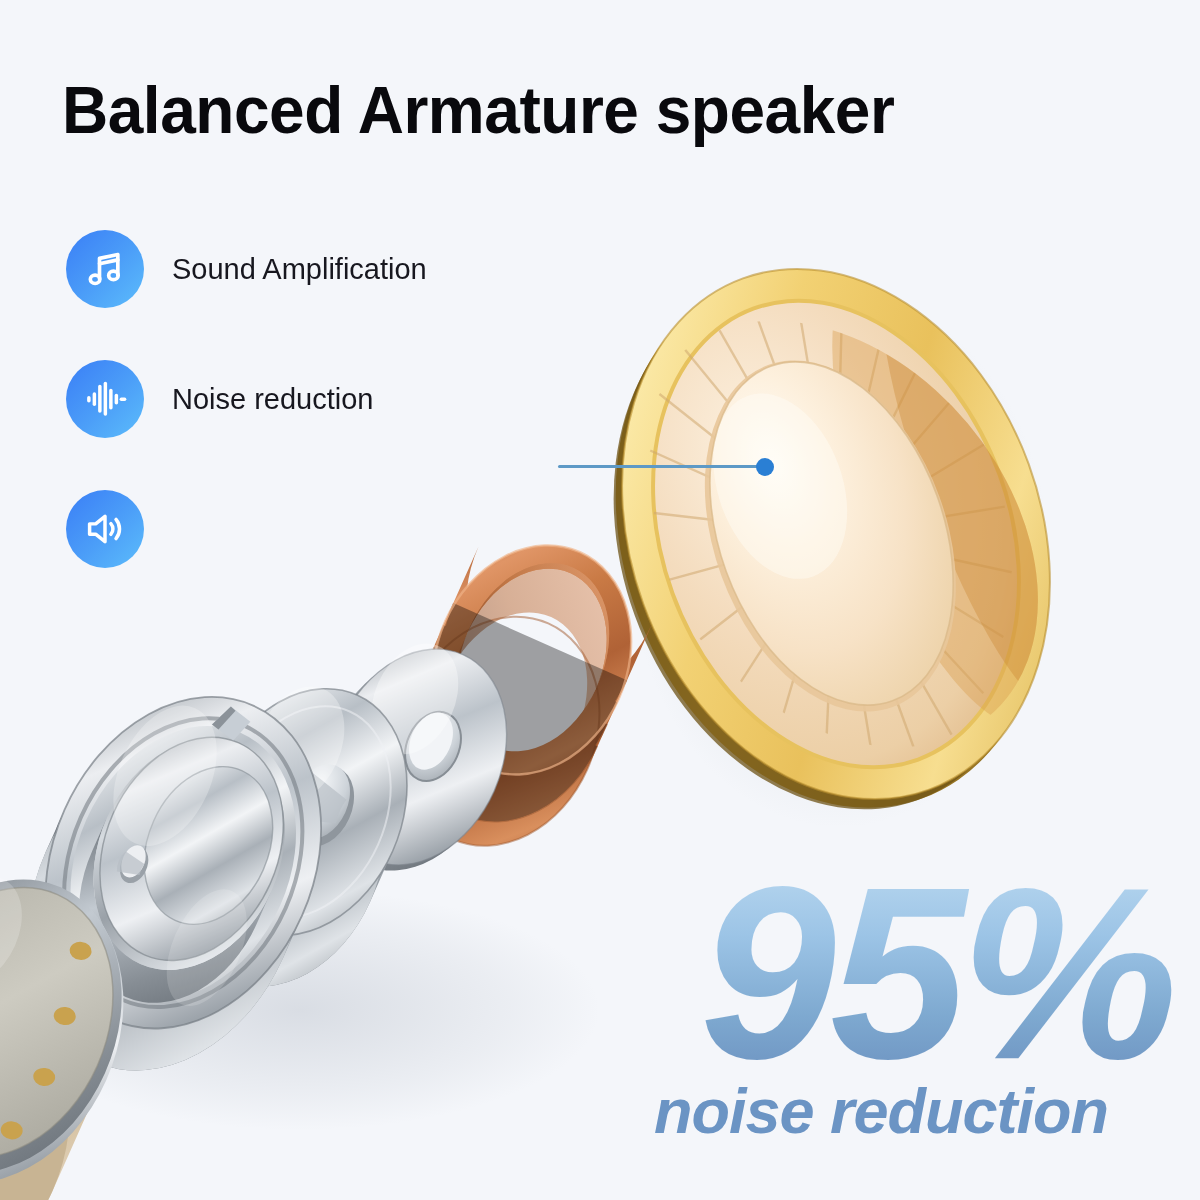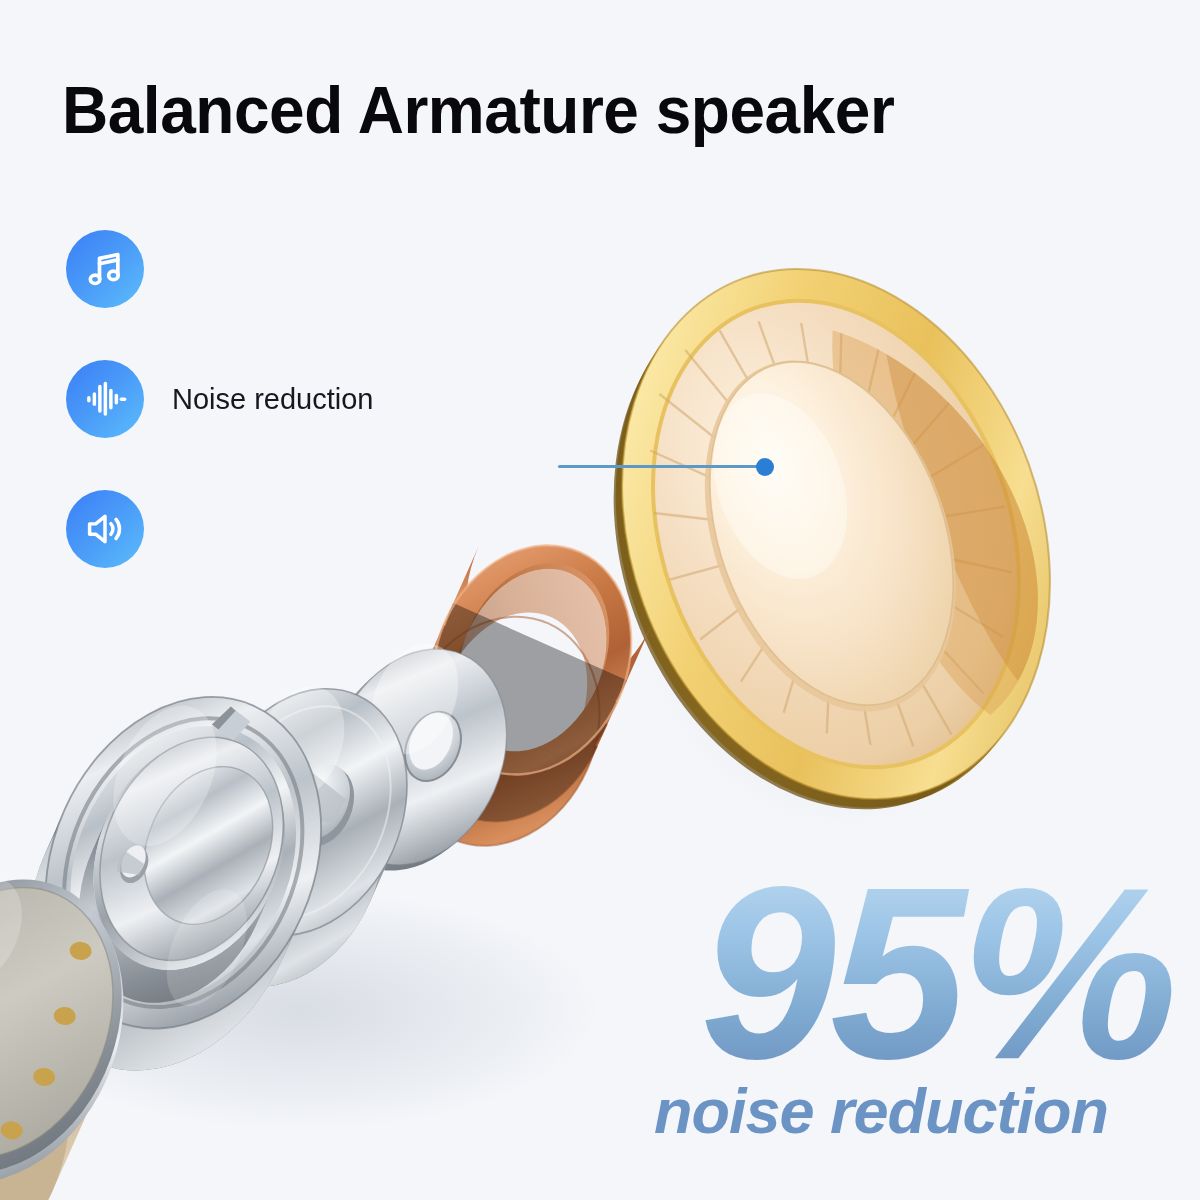--- a/index.html
+++ b/index.html
@@ -349,20 +349,21 @@
 
     <div class="feature-row">
       <div class="feature-icon">
         <svg width="44" height="44" viewBox="0 0 24 24" fill="none" aria-hidden="true">
           <path d="M9 17.5V6.2l10-2.1v11.2" stroke="#ffffff" stroke-width="2" stroke-linecap="round" stroke-linejoin="round"></path>
           <path d="M9 9.1l10-2.1" stroke="#ffffff" stroke-width="2" stroke-linecap="round"></path>
           <ellipse cx="6.6" cy="17.6" rx="2.6" ry="2.3" stroke="#ffffff" stroke-width="2"></ellipse>
           <ellipse cx="16.6" cy="15.5" rx="2.6" ry="2.3" stroke="#ffffff" stroke-width="2"></ellipse>
         </svg>
       </div>
+      <div class="feature-label">Sound Amplification</div>
     </div>
 
     <div class="feature-row">
       <div class="feature-icon">
         <svg width="44" height="44" viewBox="0 0 24 24" fill="none" aria-hidden="true">
           <g stroke="#ffffff" stroke-width="1.9" stroke-linecap="round">
             <path d="M3.2 11.3v1.6"></path>
             <path d="M6.2 9.3v5.6"></path>
             <path d="M9.2 5.2v13.4"></path>
             <path d="M12.2 3.6v16.6"></path>

